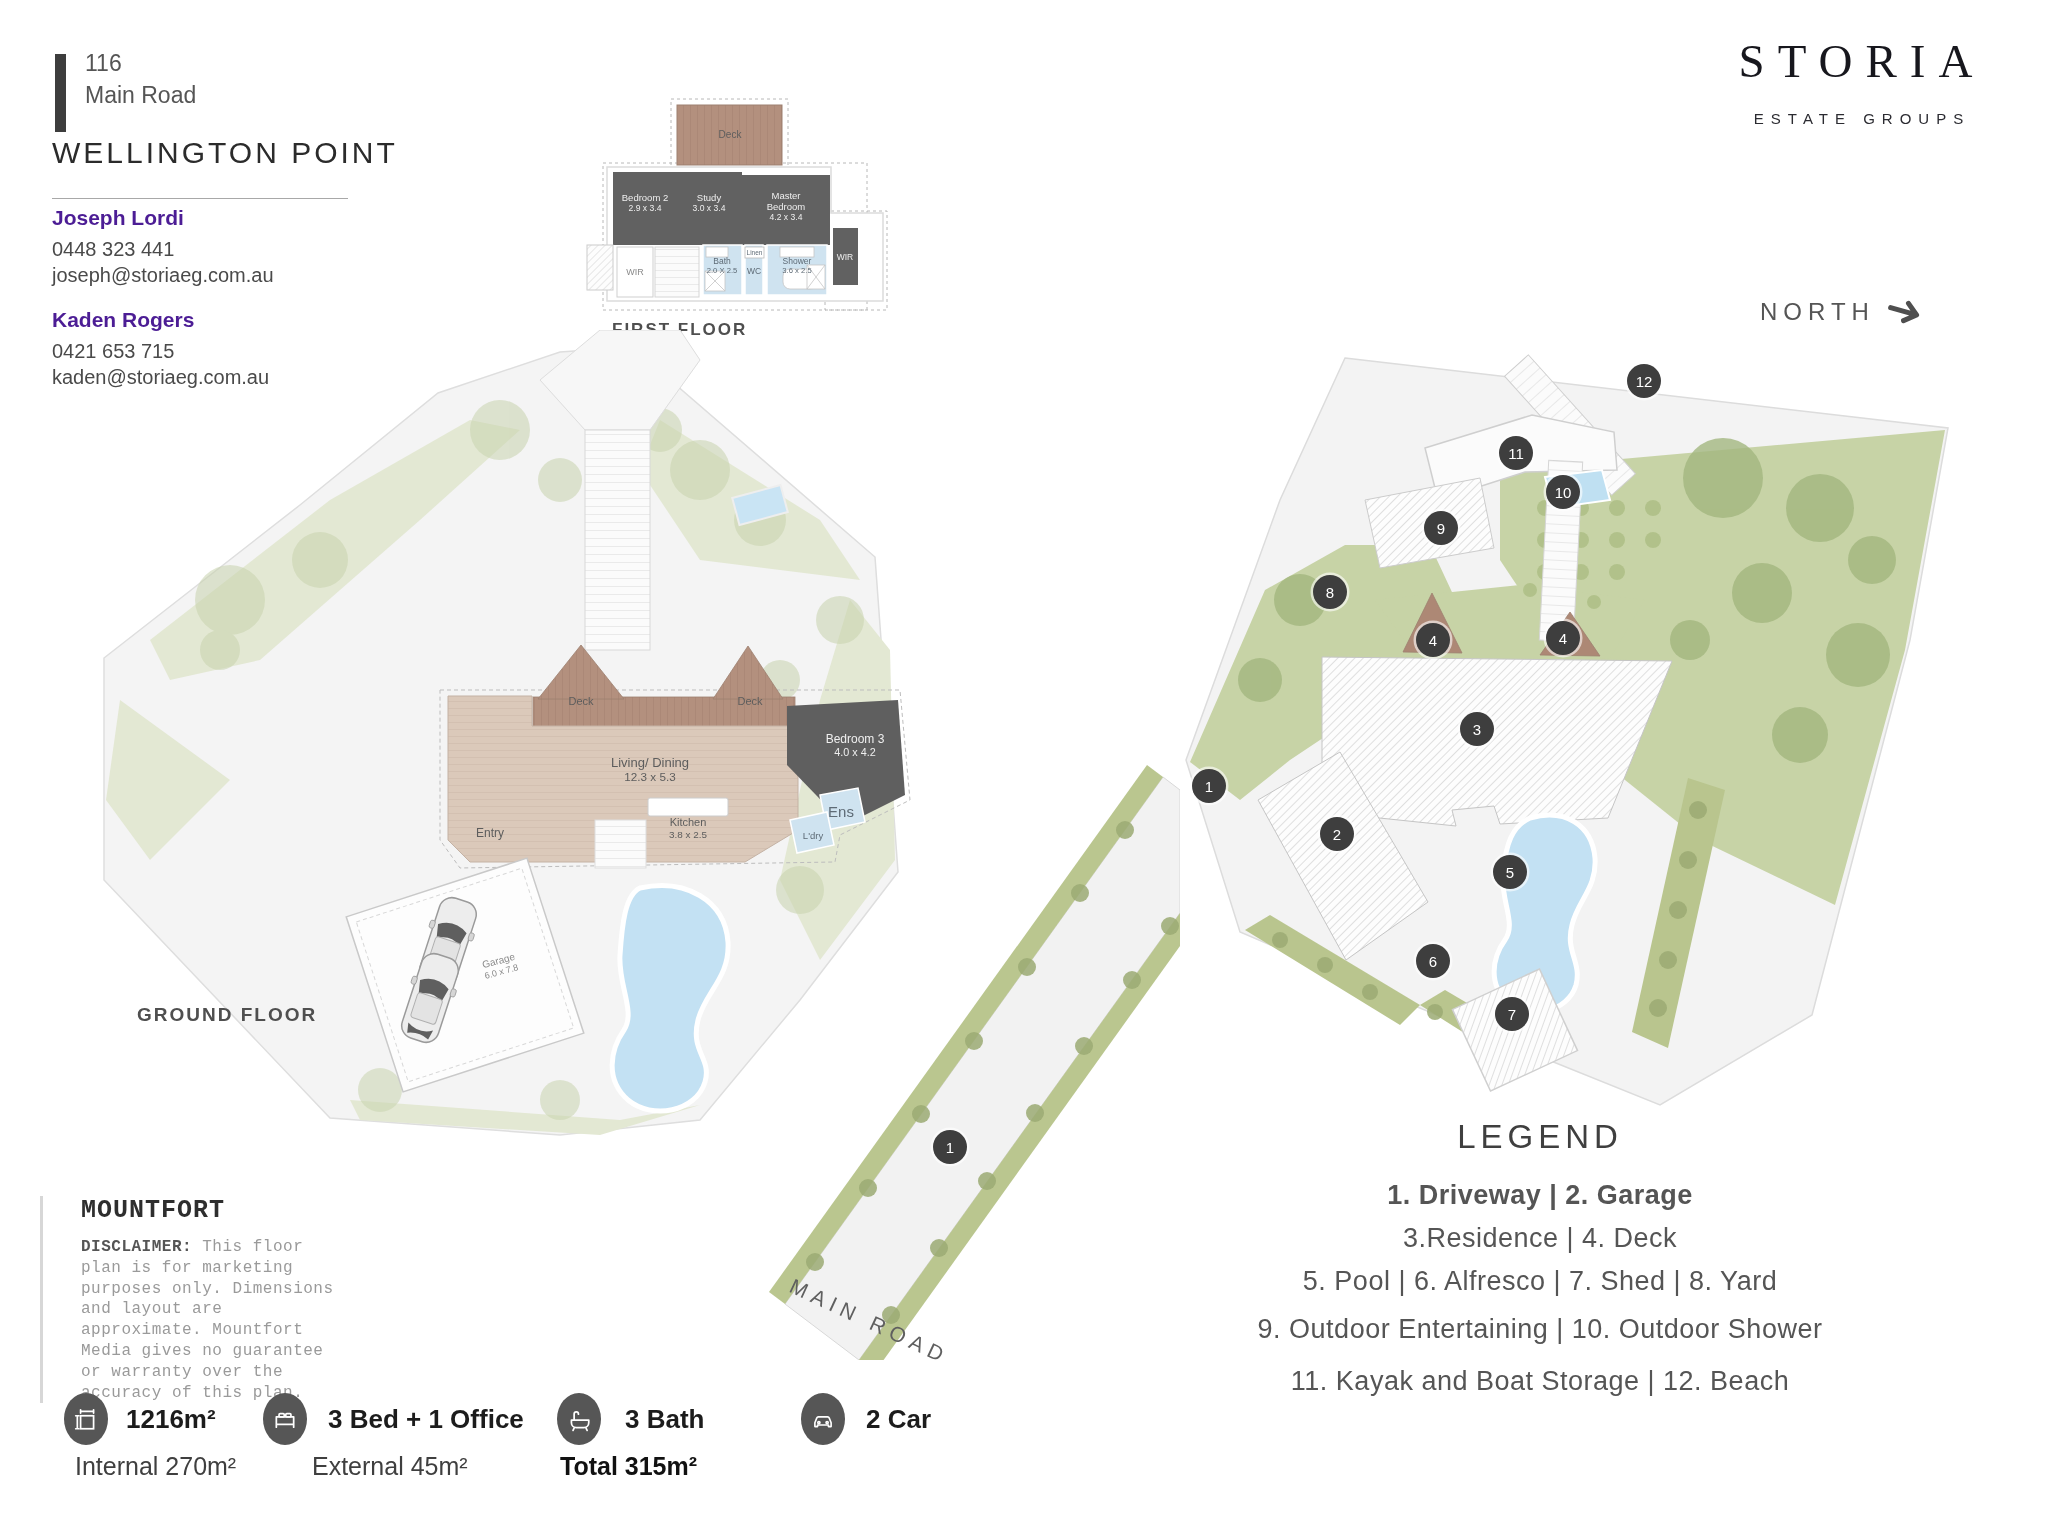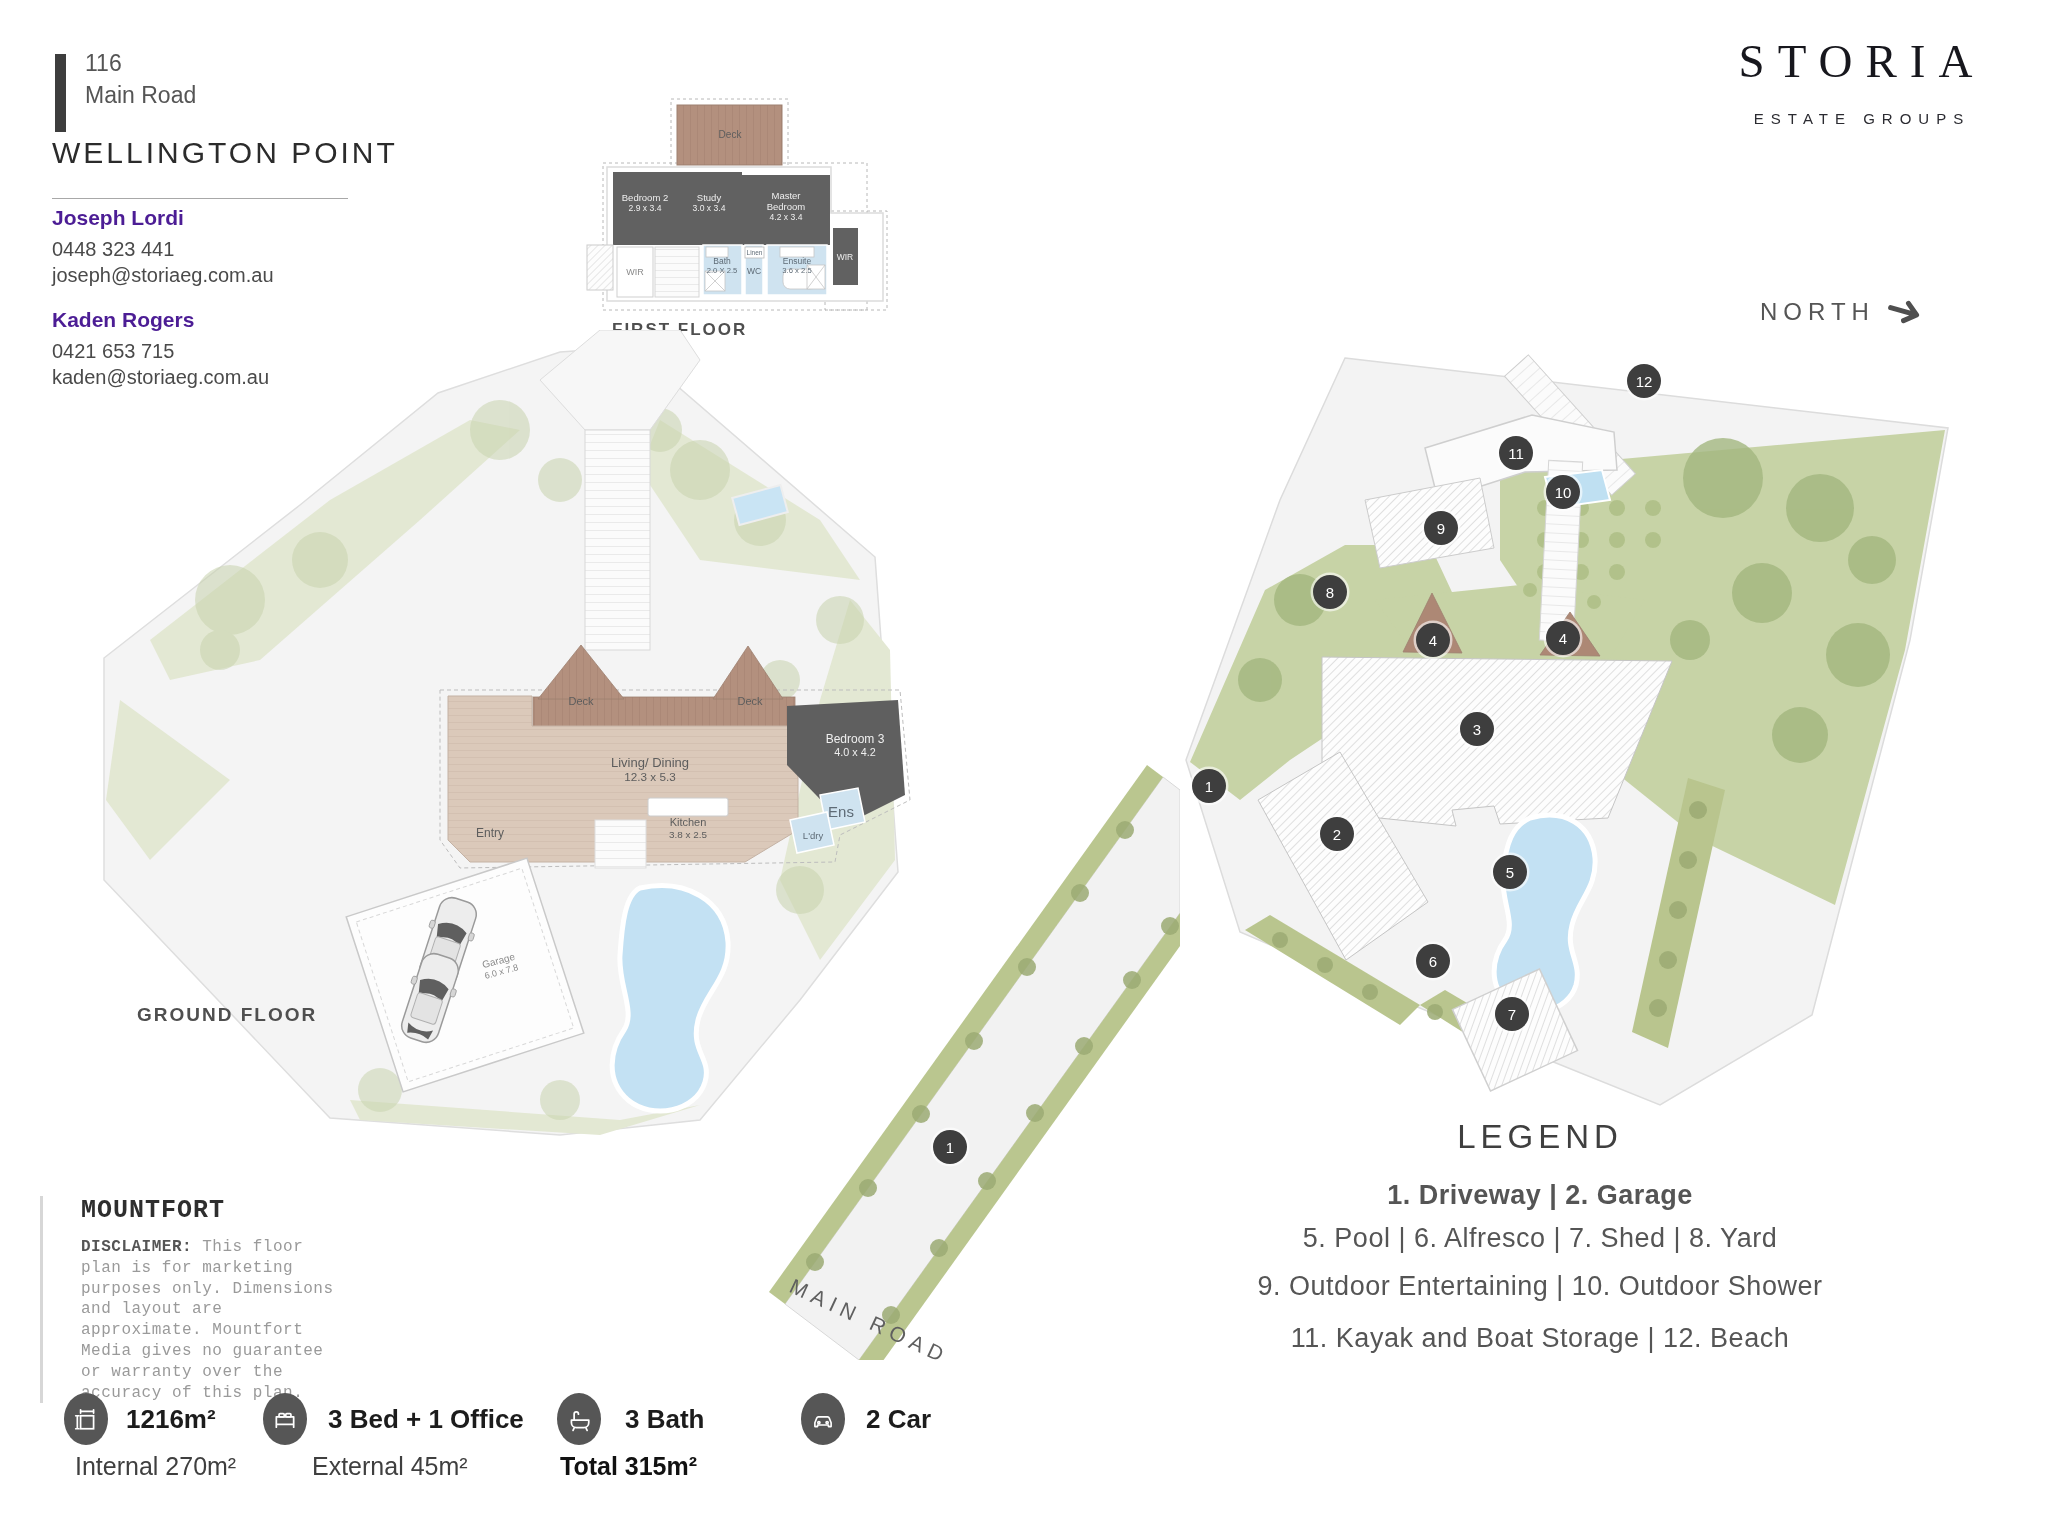--- a/index.html
+++ b/index.html
@@ -150,21 +150,21 @@
   </div>
   <div class="lbl gray" style="left:635px;top:272px;font-size:9px">WIR</div>
   <div class="lbl dark" style="left:845px;top:257px;font-size:8.5px">WIR</div>
   <div class="lbl wet" style="left:722px;top:266px;font-size:8.5px">
     <div>Bath</div>
     <div class="dm">2.0 X 2.5</div>
   </div>
   <div class="lbl wet" style="left:754px;top:271px;font-size:8.5px">WC</div>
   <div class="lbl wet" style="left:754.5px;top:252.5px;font-size:6.5px">Linen</div>
   <div class="lbl wet" style="left:797px;top:266px;font-size:8.5px">
-    <div>Ensuite</div>
+    <div>Shower</div>
     <div class="dm">3.6 x 2.5</div>
   </div>
   <div class="plan-title" style="left:612px;top:320px;font-size:17px">FIRST FLOOR</div>
 
   <svg class="abs" style="left:100px;top:330px" width="1080" height="1030" viewBox="0 0 1080 1030">
     <defs>
       <pattern id="plankH" width="8" height="7" patternUnits="userSpaceOnUse">
         <rect width="8" height="7" fill="#dbc9ba"></rect>
           <line x1="0" y1="0" x2="8" y2="0" stroke="#ccb8a8" stroke-width="1"></line>
       </pattern>
@@ -406,20 +406,21 @@
   <div class="marker" style="left:1330px;top:592px">8</div>
   <div class="marker" style="left:1441px;top:528px">9</div>
   <div class="marker" style="left:1563px;top:492px">10</div>
   <div class="marker" style="left:1516px;top:453px">11</div>
   <div class="marker" style="left:1644px;top:381px">12</div>
   <div class="marker" style="left:950px;top:1147px">1</div>
 
   <div class="legend">
     <div class="legend-title">LEGEND</div>
     <div class="legend-line lg1">1. Driveway  |  2. Garage</div>
+    <div class="legend-line lg2">3.Residence |  4. Deck</div>
     <div class="legend-line lg3">5. Pool | 6. Alfresco  |  7. Shed  |  8. Yard</div>
     <div class="legend-line lg4">9. Outdoor Entertaining | 10. Outdoor Shower</div>
     <div class="legend-line lg5">11. Kayak and Boat Storage  |  12. Beach</div>
   </div>
 
   <div class="mountfort">
     <div class="mf-title">MOUNTFORT</div>
     <div class="mf-text">
       <span class="mf-label">DISCLAIMER:</span>
       <span>This floor plan is for marketing purposes only. Dimensions and layout are approximate. Mountfort Media gives no guarantee or warranty over the accuracy of this plan.</span>

